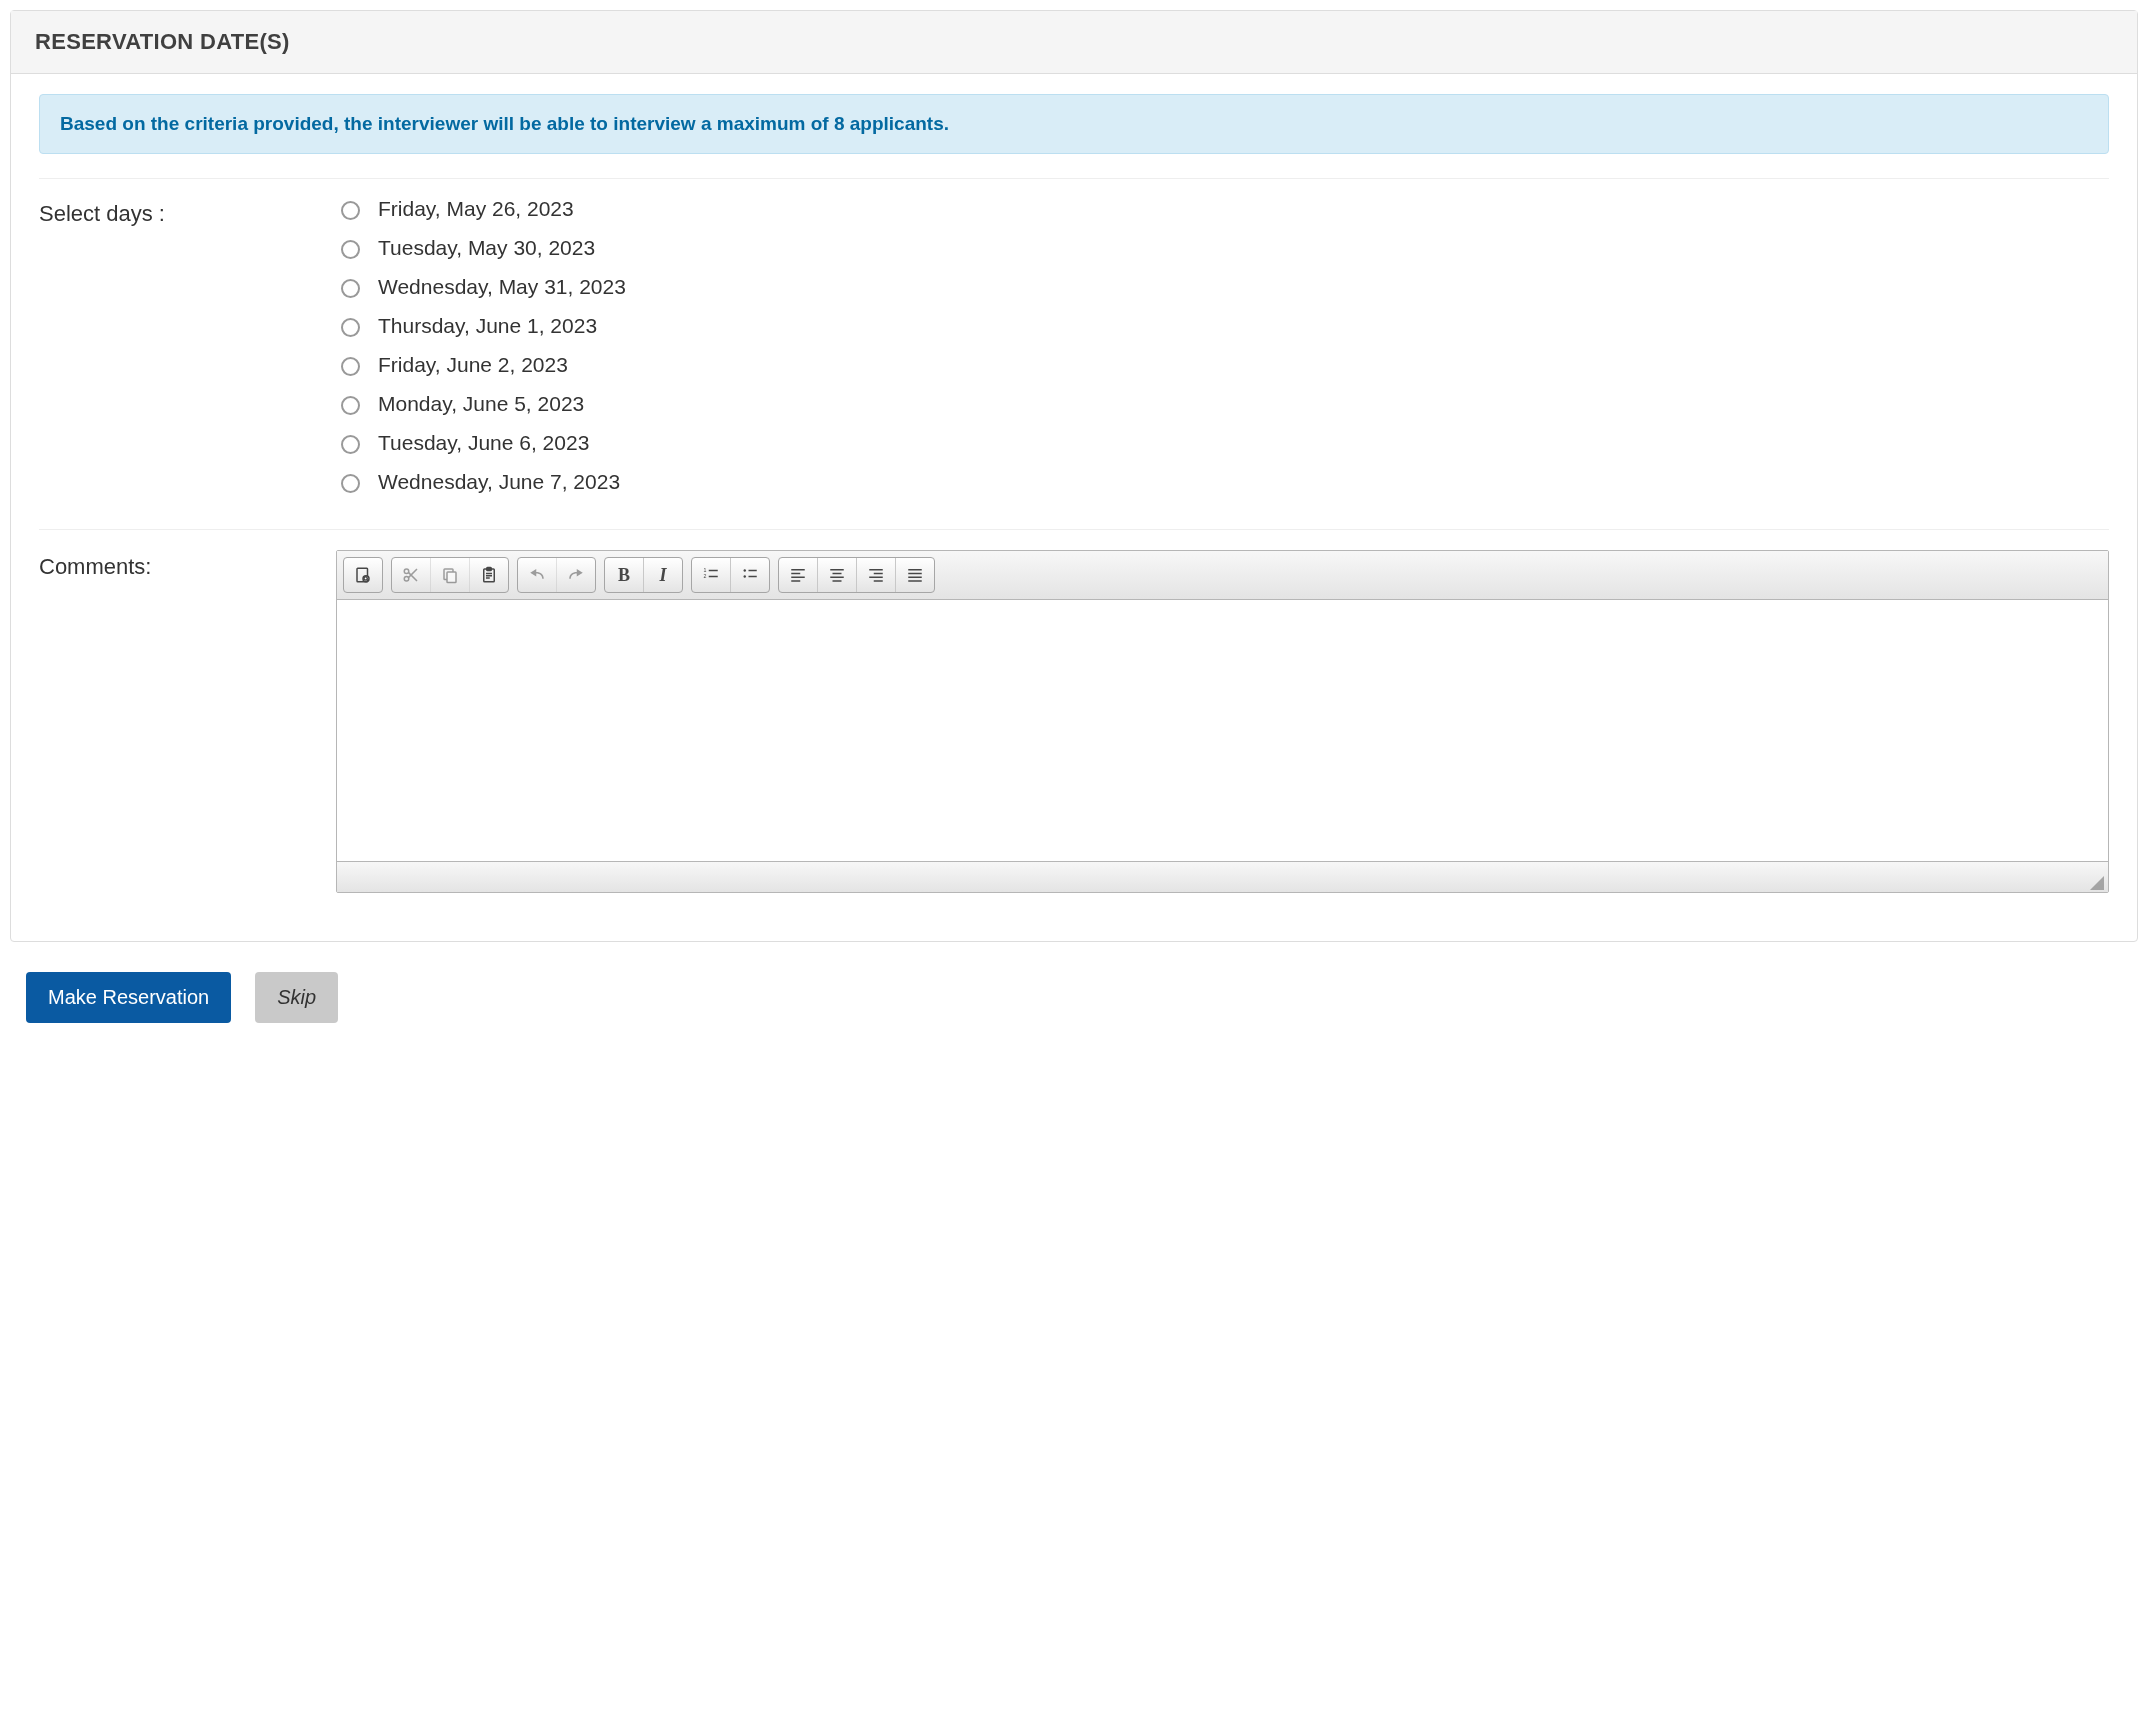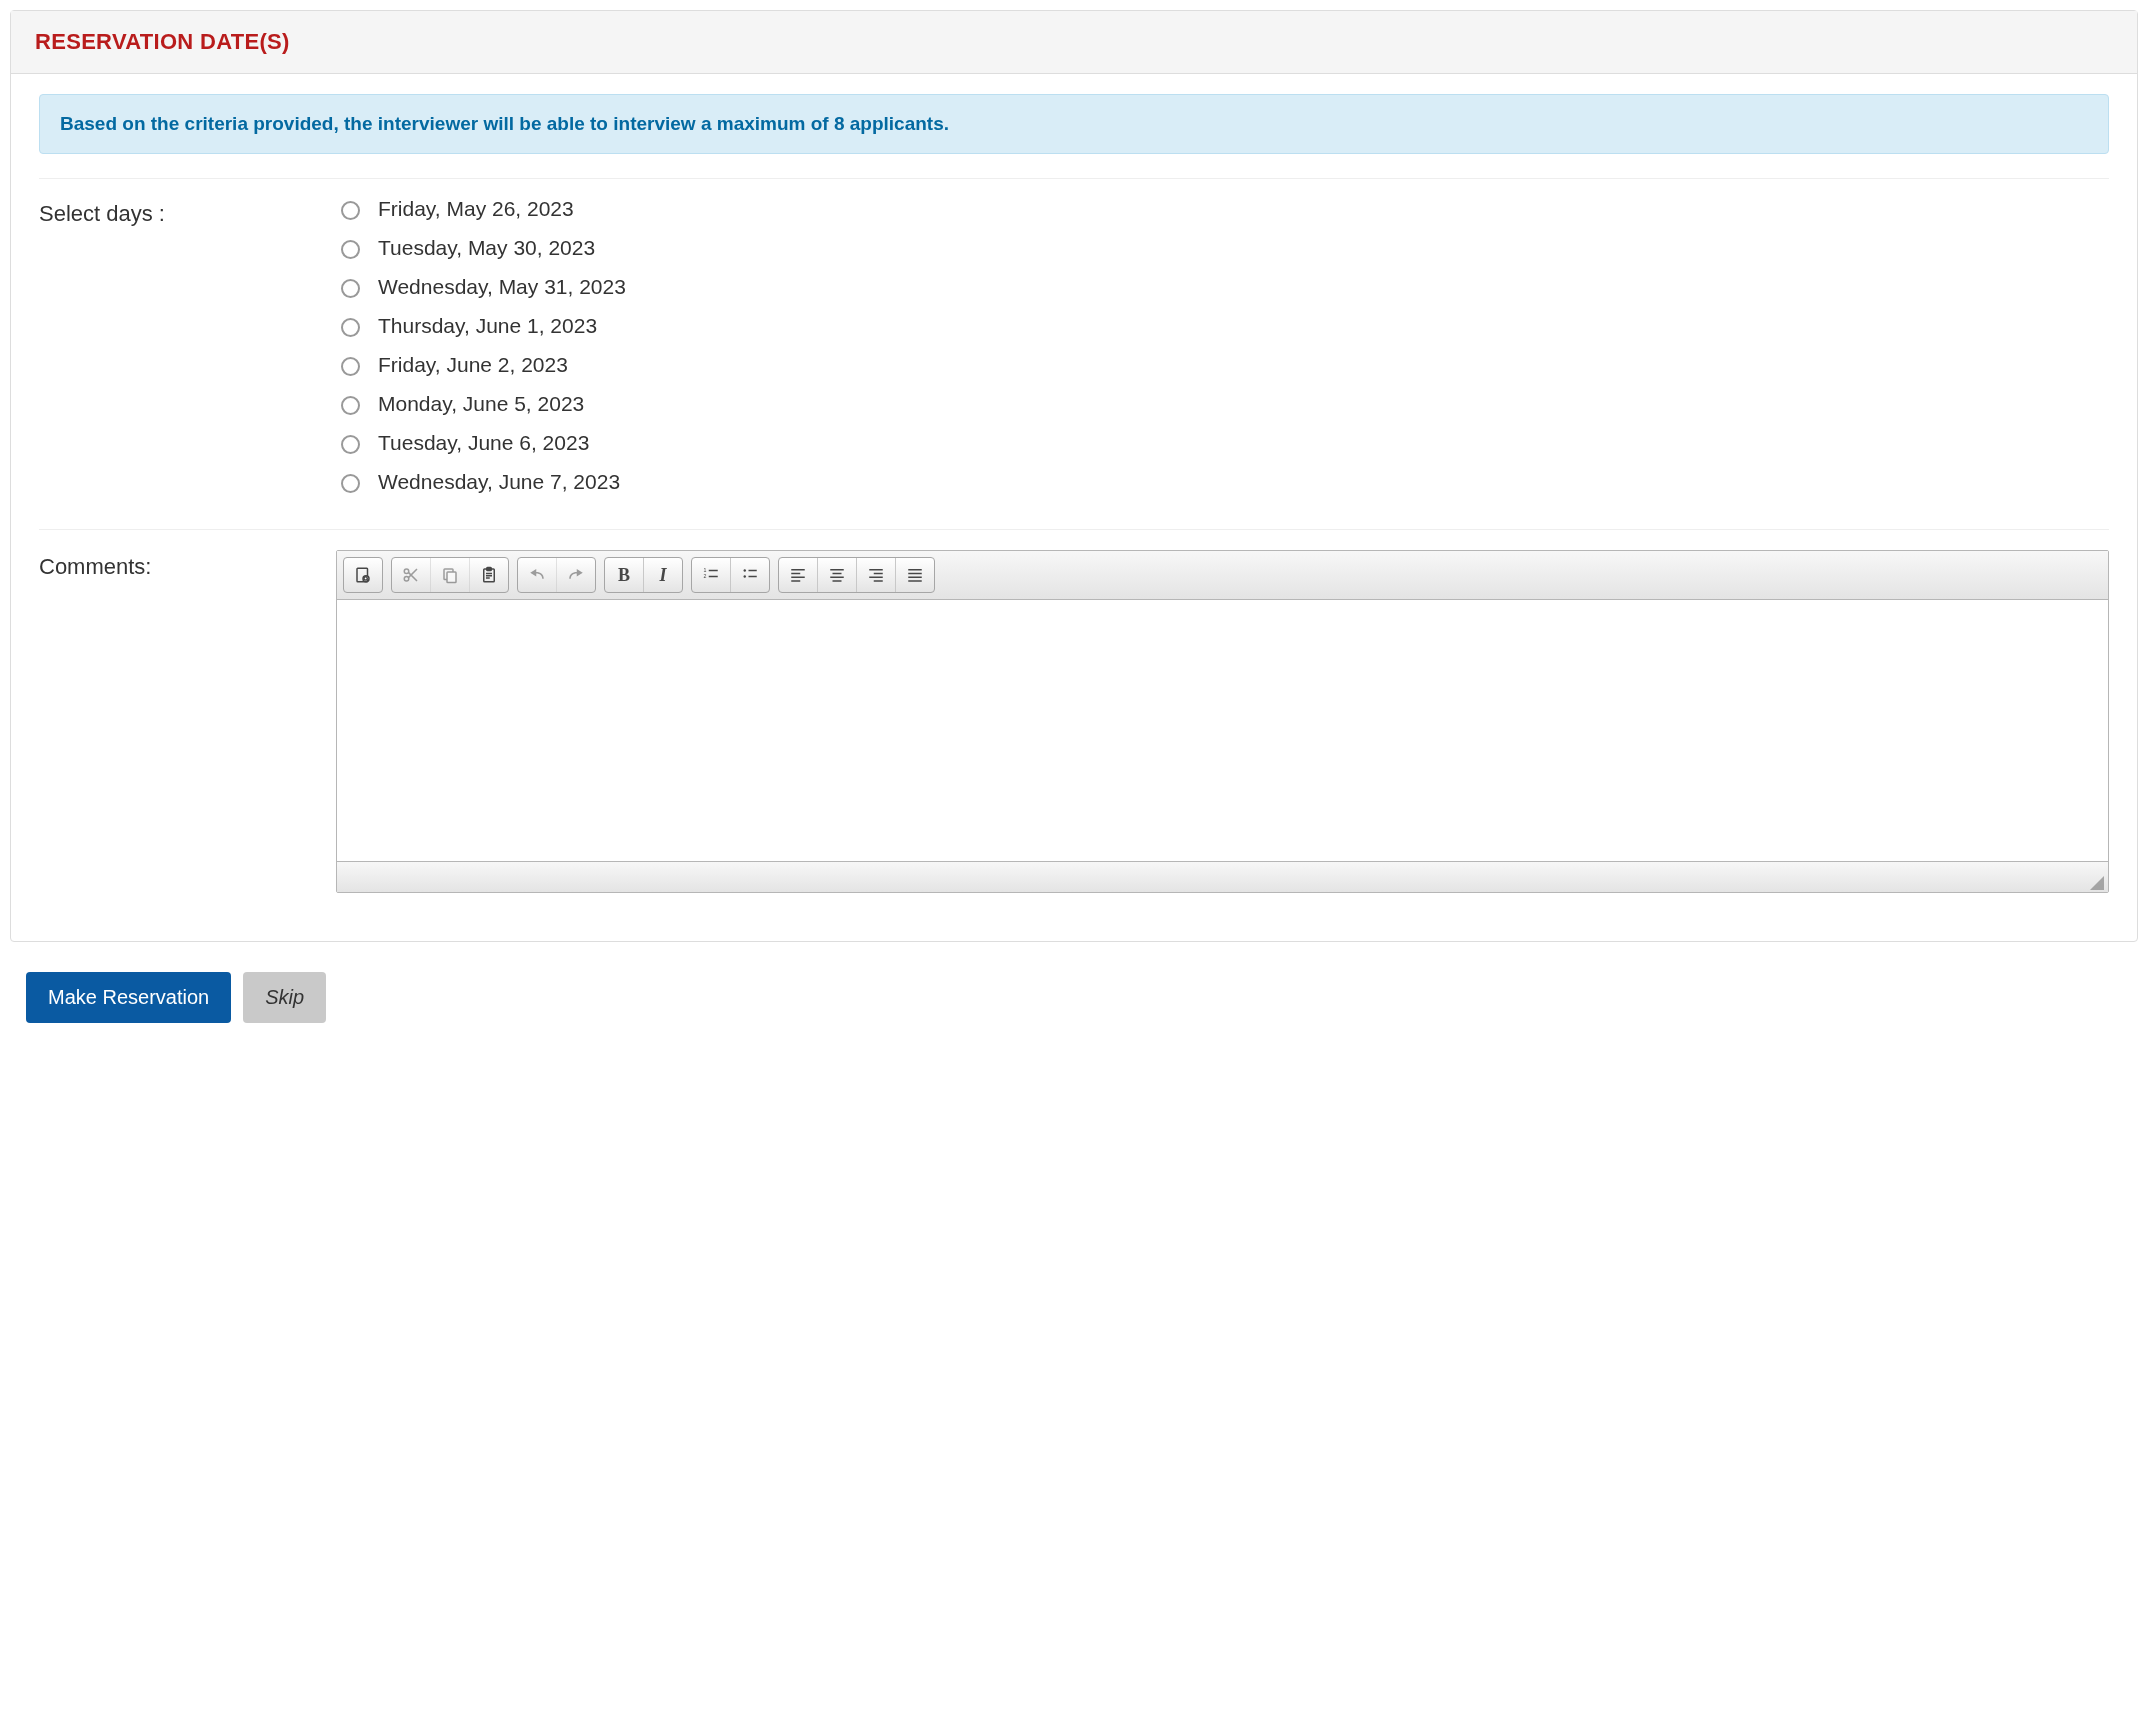--- a/index.html
+++ b/index.html
@@ -19,21 +19,21 @@
     background: #fff;
   }
   .panel-header {
     background: #f5f5f5;
     border-bottom: 1px solid #ddd;
     padding: 18px 24px;
   }
   .panel-title {
     font-size: 22px;
     font-weight: 700;
-    color: #b91c1c;
+    color: #404040;
     letter-spacing: 0.3px;
   }
   .panel-body {
     padding: 20px 28px 28px 28px;
   }
   .alert-info {
     background: #d9edf7;
     border: 1px solid #bcdff1;
     border-radius: 4px;
     padding: 18px 20px;
@@ -155,21 +155,21 @@
     bottom: 2px;
     width: 0;
     height: 0;
     border-left: 14px solid transparent;
     border-bottom: 14px solid #888;
     opacity: 0.7;
   }
 
   .action-bar {
     display: flex;
-    gap: 12px;
+    gap: 24px;
     padding-left: 16px;
   }
   .btn {
     display: inline-flex;
     align-items: center;
     justify-content: center;
     font-size: 20px;
     padding: 14px 22px;
     border-radius: 4px;
     border: none;

